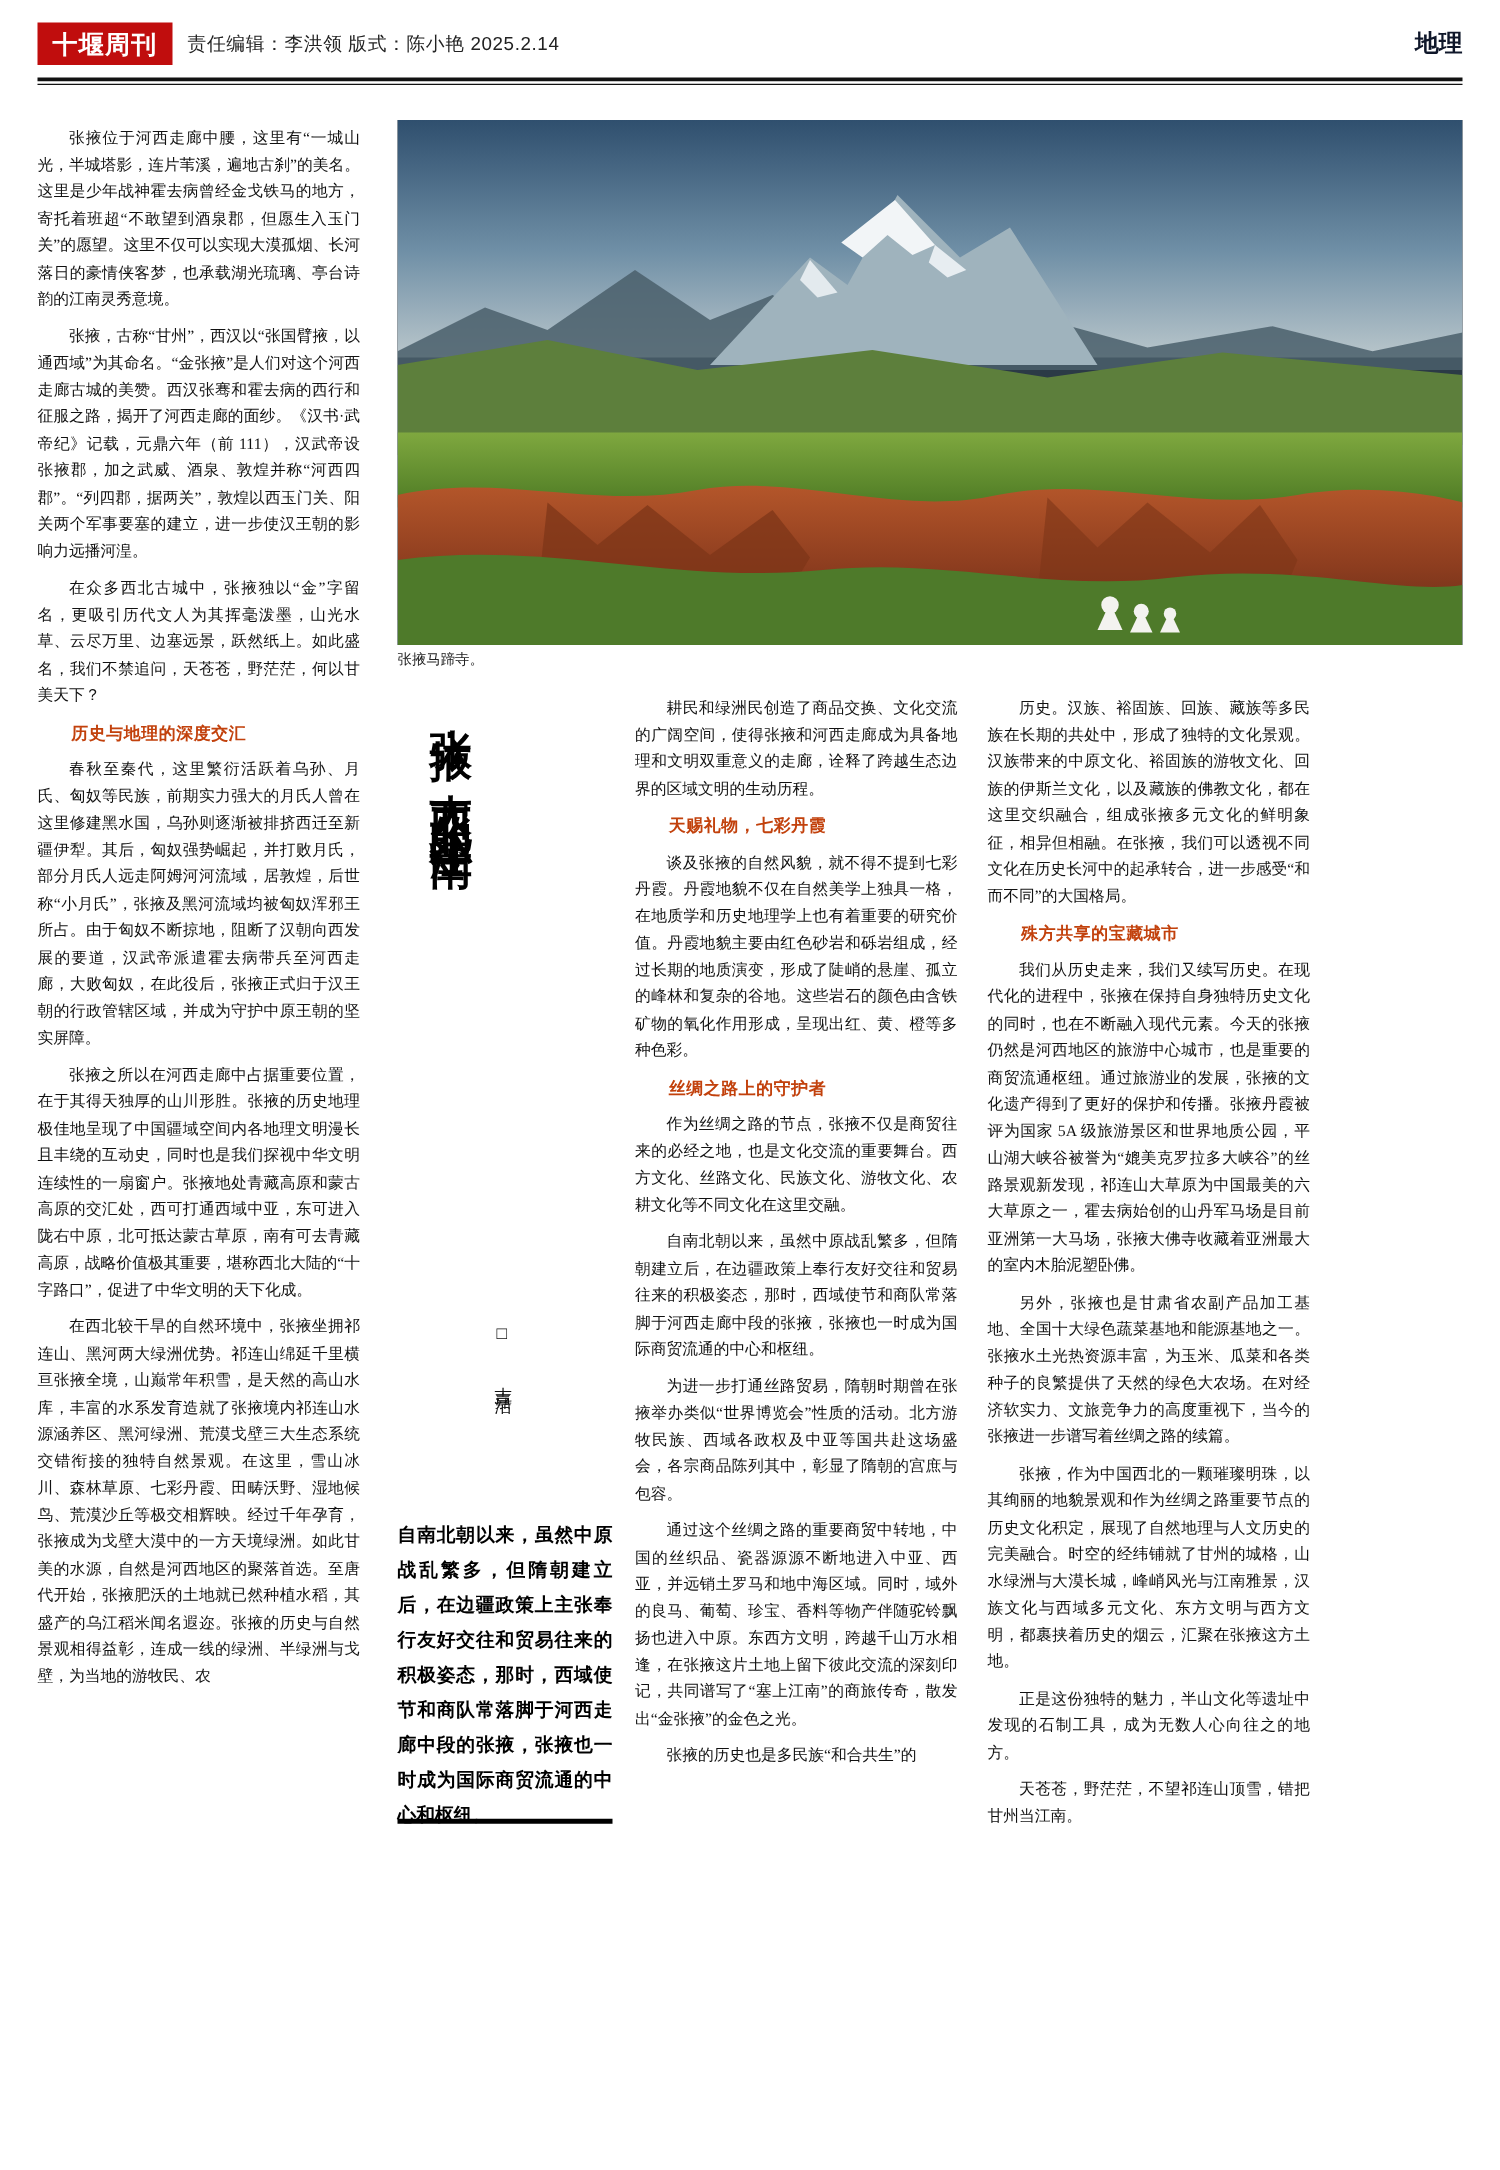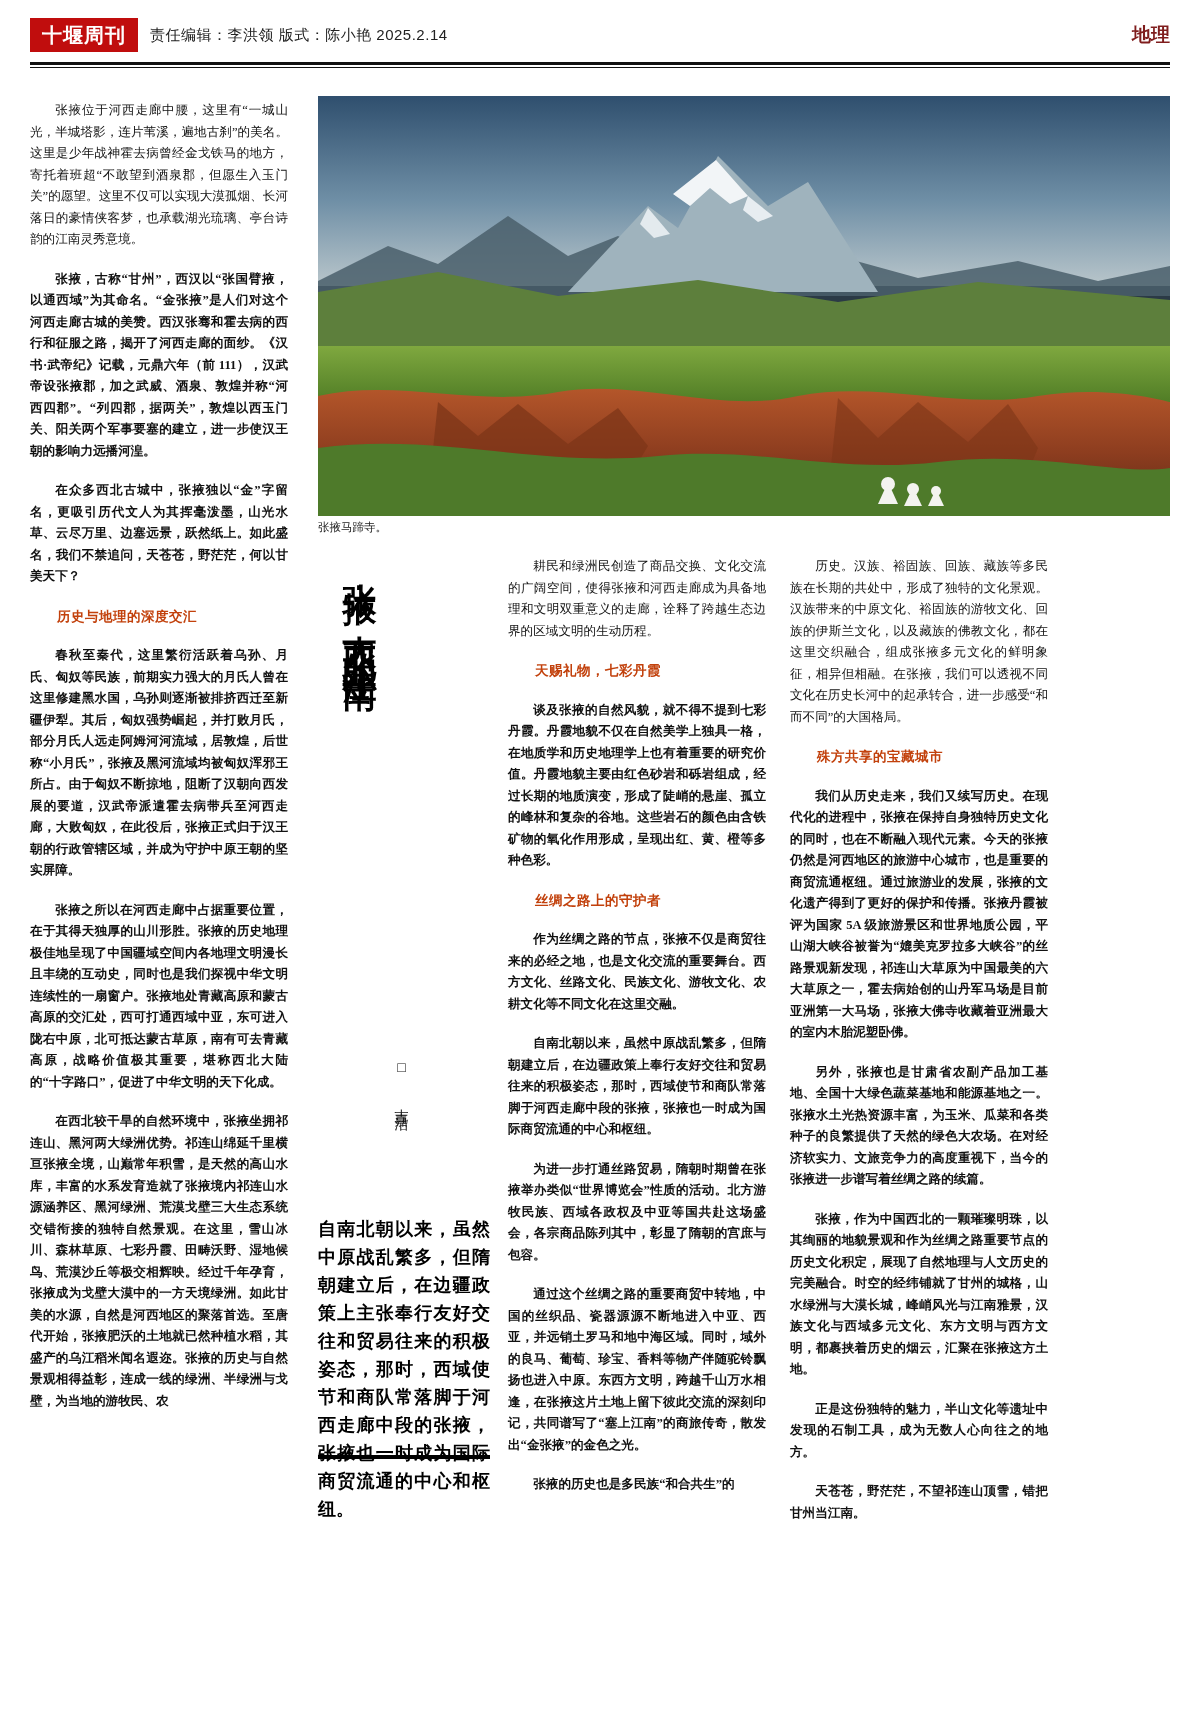--- a/index.html
+++ b/index.html
@@ -5,45 +5,45 @@
   html,body{margin:0;padding:0;background:#fff;}
   body{width:1200px;height:1736px;font-family:"Liberation Serif",serif;color:#111;position:relative;overflow:hidden;}
   .page{position:absolute;left:0;top:0;width:1200px;height:1736px;}
 
   
   .masthead{position:absolute;left:30px;top:18px;width:1140px;height:42px;}
   .logo-box{position:absolute;left:0;top:0;width:108px;height:34px;background:#c00d0d;color:#fff;
             display:flex;align-items:center;justify-content:center;font-family:"Liberation Sans",sans-serif;
             font-weight:bold;font-size:20px;letter-spacing:1px;}
   .meta{position:absolute;left:120px;top:8px;font-family:"Liberation Sans",sans-serif;font-size:15px;color:#222;letter-spacing:.5px;}
-  .section-name{position:absolute;right:0;top:4px;font-family:"Liberation Sans",sans-serif;font-weight:bold;font-size:19px;color:#7f1d1d;}
+  .section-name{position:absolute;right:0;top:4px;font-family:"Liberation Sans",sans-serif;font-weight:bold;font-size:19px;color:#0f172a;}
   .rule-top{position:absolute;left:30px;top:62px;width:1140px;height:3px;background:#111;}
   .rule-top2{position:absolute;left:30px;top:67px;width:1140px;height:1px;background:#111;}
 
   
   .col{position:absolute;font-size:12.6px;line-height:21.5px;text-align:justify;color:#111;}
   .col p{margin:0 0 0 0;text-indent:2em;}
-  .col p+p{margin-top:18px;font-weight:bold;}
+  .col p+p{margin-top:8px;}
   .subhead{font-family:"Liberation Sans",sans-serif;font-weight:bold;font-size:13.5px;color:#c2410c;
            margin:12px 0 4px 0;text-indent:0;letter-spacing:.5px;}
 
   
   #c1{left:30px;top:100px;width:258px;height:1610px;}
   
   .photo{position:absolute;left:318px;top:96px;width:852px;height:420px;overflow:hidden;background:#2b3a46;}
   .caption{position:absolute;left:318px;top:520px;width:852px;text-align:left;font-size:11.5px;color:#222;}
 
   
   .headline{position:absolute;left:330px;top:556px;width:150px;height:480px;}
   .headline .vtitle{writing-mode:vertical-rl;text-orientation:upright;font-family:"Liberation Serif",serif;
         font-weight:bold;font-size:34px;line-height:58px;letter-spacing:6px;height:470px;color:#000;}
   .byline{position:absolute;left:392px;top:1060px;writing-mode:vertical-rl;text-orientation:upright;
           font-size:14px;letter-spacing:4px;color:#111;}
   
-  .pull{position:absolute;left:318px;top:1215px;width:172px;font-size:18px;line-height:28px;
+  .pull{position:absolute;left:318px;top:1215px;width:172px;font-size:15px;line-height:28px;
         font-weight:bold;text-align:justify;color:#000;}
   .pull-rule{position:absolute;left:318px;top:1455px;width:172px;height:4px;background:#000;}
 
   
   #c3{left:508px;top:556px;width:258px;height:1160px;}
   
   #c4{left:790px;top:556px;width:258px;height:1160px;}
 </style>
 </head>
 <body>

